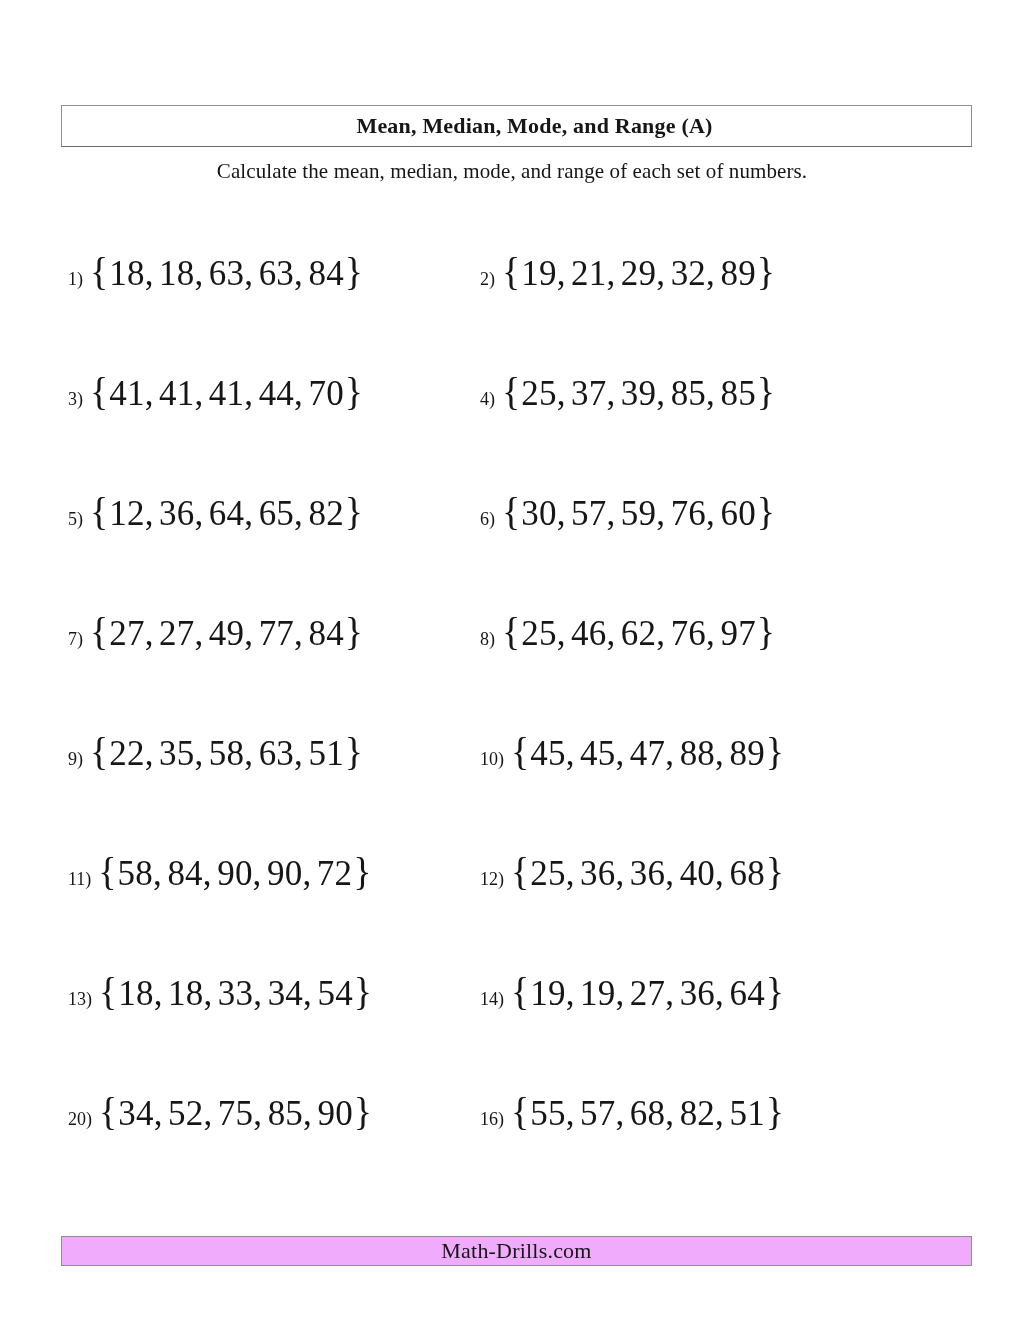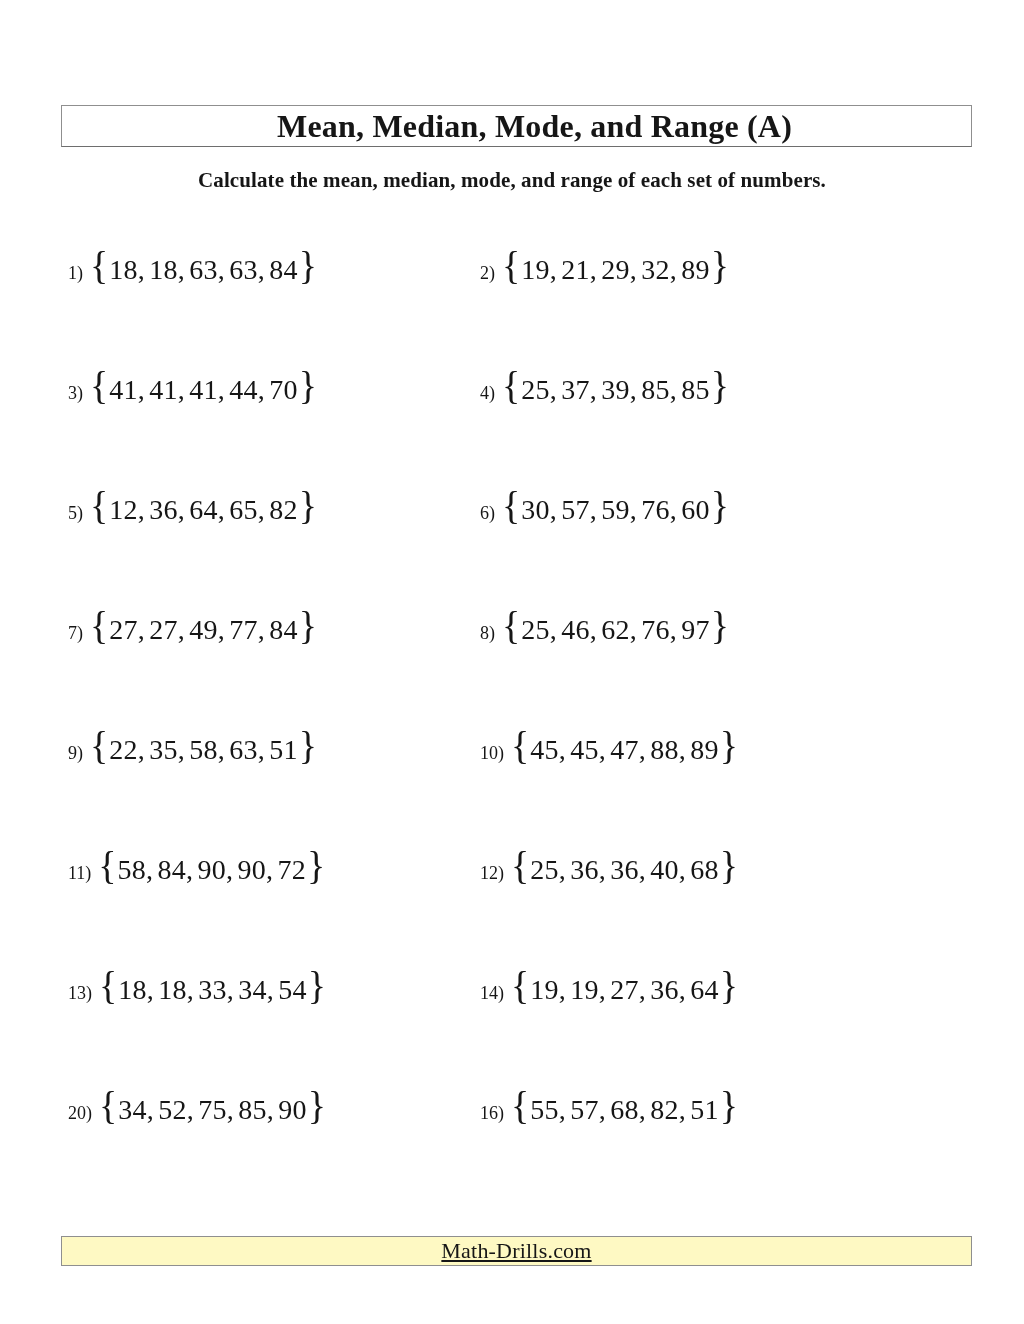--- a/index.html
+++ b/index.html
@@ -26,36 +26,36 @@
     height: 42px;
     box-sizing: border-box;
     border: 1px solid #8f8f8f;
     border-bottom-color: #6e6e6e;
     display: flex;
     align-items: center;
     justify-content: center;
     background: #ffffff;
   }
   .title-text {
-    font-size: 32px;
+    font-size: 22px;
     font-weight: 700;
     letter-spacing: 0.2px;
     white-space: nowrap;
     margin-left: 36px;
   }
 
   
   .instructions {
     position: absolute;
     left: 0;
-    top: 168px;
+    top: 159px;
     width: 100%;
     text-align: center;
     font-size: 21px;
-    font-weight: 700;
+    font-weight: 400;
     letter-spacing: 0.1px;
   }
 
   
   .problems {
     position: absolute;
     left: 68px;
     top: 212px;
     width: 905px;
     display: grid;
@@ -76,40 +76,39 @@
   }
   .brace {
     font-size: 38px;
     display: inline-block;
     transform: scaleY(1.04);
     transform-origin: center 70%;
   }
   .brace.open { margin-right: 1px; }
   .brace.close { margin-left: 1px; }
   .p-values {
-    font-size: 28px;
+    font-size: 35px;
     word-spacing: -0.10em;
     letter-spacing: 0.2px;
     margin-top: 28px;
   }
 
   
   .footer-box {
     position: absolute;
     left: 61px;
     top: 1236px;
     width: 911px;
     height: 30px;
     box-sizing: border-box;
     border: 1px solid #8f8f8f;
     display: flex;
     align-items: center;
     justify-content: center;
-    background: #fef9c3;
-    text-decoration: underline;
+    background: #f0abfc;
   }
   .footer-text {
     font-size: 22px;
     letter-spacing: 0.2px;
   }
 </style>
 </head>
 <body>
 
 <div class="sheet">

